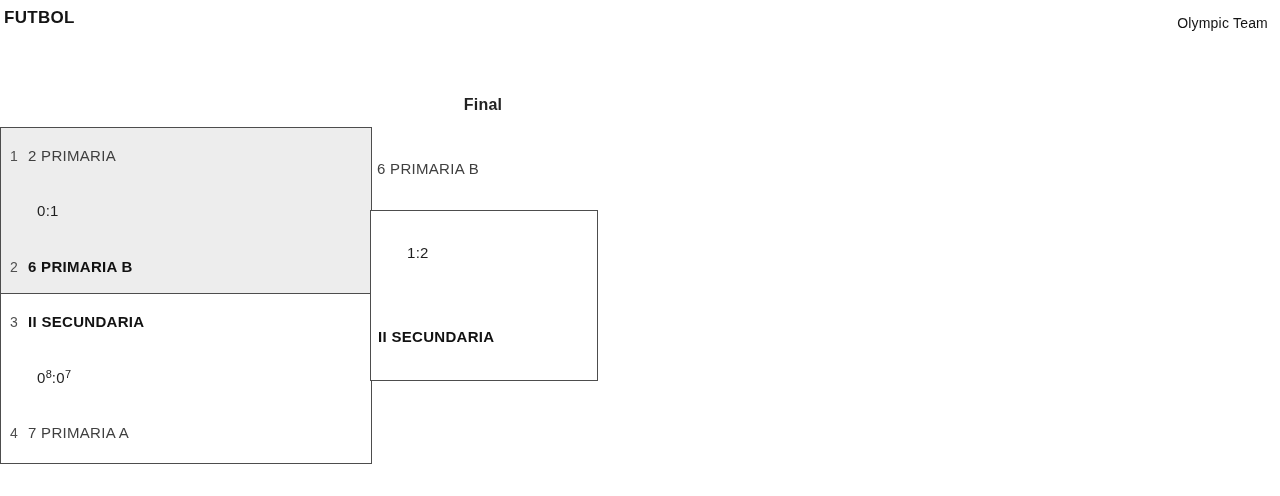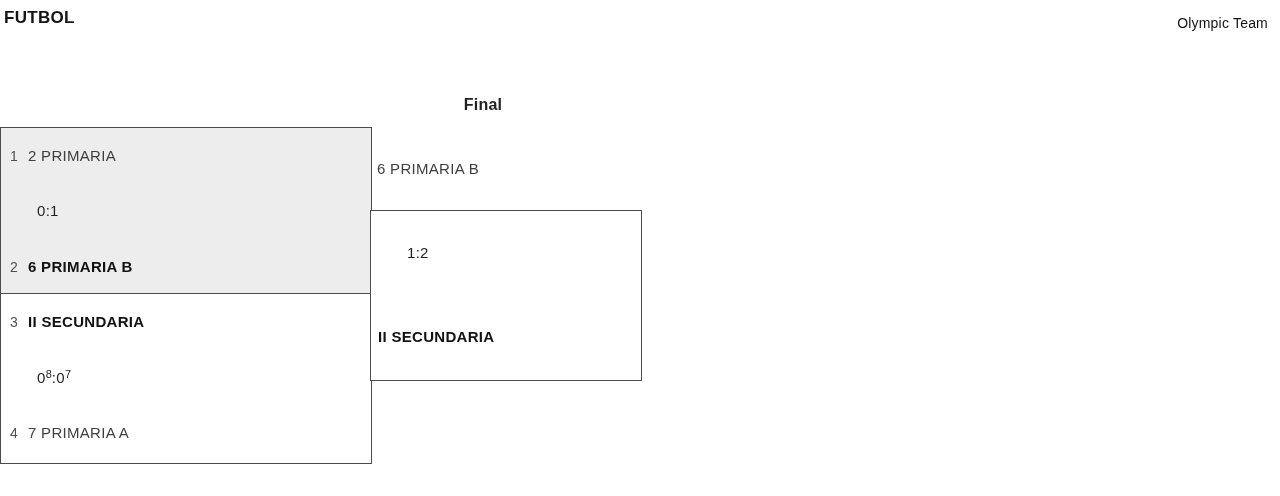--- a/index.html
+++ b/index.html
@@ -25,21 +25,21 @@
     font-size:16px;font-weight:700;color:#222;
     text-align:center;letter-spacing:0.2px;
   }
   .col-semi{left:0;width:370px;}
   .col-final{left:370px;width:226px;}
 
   .match{position:absolute;border:1px solid #4d4d4d;background:#fff;}
   .match.highlight{background:#ededed;}
   .sf1{left:0;top:127px;width:370px;height:167px;}
   .sf2{left:0;top:293px;width:370px;height:169px;}
-  .final-box{left:370px;top:210px;width:226px;height:169px;padding-left:44px;}
+  .final-box{left:370px;top:210px;width:226px;height:169px;}
 
   .team-row{position:absolute;left:9px;right:9px;display:flex;align-items:baseline;}
   .seed{width:18px;flex:0 0 18px;font-size:14px;color:#4f4f4f;}
   .team{font-size:15px;color:#3f3f3f;letter-spacing:0.3px;white-space:nowrap;}
   .team.winner{font-weight:700;color:#121212;}
 
   .row-top{top:19px;}
   .row-bottom{top:130px;}
 
   .score{

